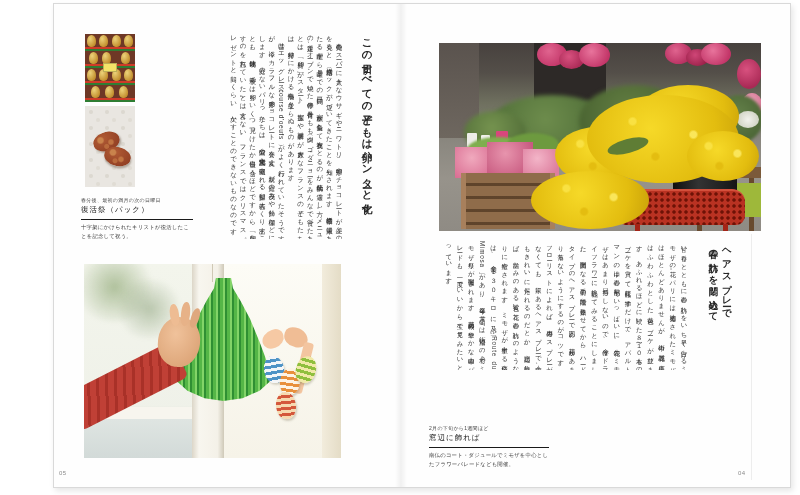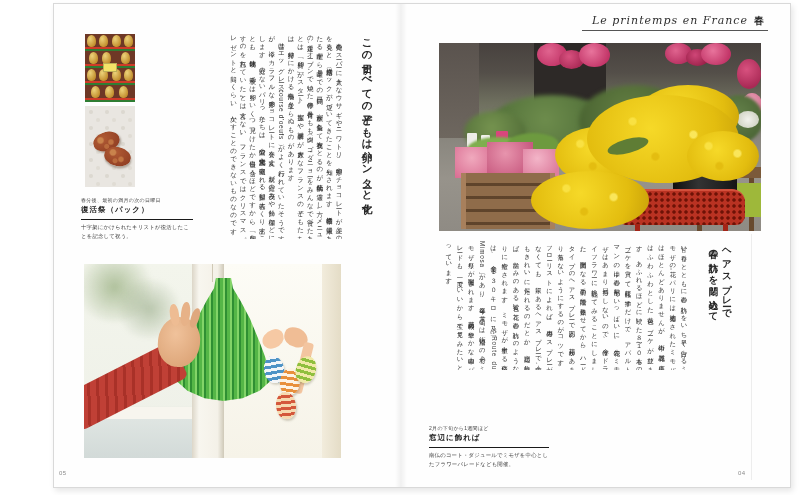--- a/index.html
+++ b/index.html
@@ -29,21 +29,21 @@
   .vbody p{margin:0;padding:0;}
   .left-body{position:absolute;left:142px;top:27px;width:148px;height:208px;
     font-size:6.5px;line-height:9.6px;letter-spacing:.6px;color:#333;}
   .left-body p{text-indent:7px;}
   .right-body{position:absolute;left:378px;top:237px;width:258px;height:129px;
     font-size:6.3px;line-height:11.2px;letter-spacing:.8px;color:#333;}
 
   
   .caption{position:absolute;color:#222;}
   .cap-label{font-size:5px;letter-spacing:.3px;color:#444;}
-  .cap-title{font-size:7.5px;font-weight:bold;margin-top:2px;letter-spacing:1px;}
+  .cap-title{font-size:7.5px;font-weight:normal;margin-top:2px;letter-spacing:1px;}
   .cap-rule{border-top:1.3px solid #1a1a1a;margin:4px 0 3px 0;}
   .cap-desc{font-size:5.4px;line-height:1.75;color:#3a3a3a;letter-spacing:.2px;}
   .left-caption{left:27px;top:193px;width:112px;}
   .right-caption{left:375px;top:421px;width:120px;}
 
   .pagenum{position:absolute;font-size:6px;color:#8a8a8a;letter-spacing:.5px;}
   .left-num{left:5px;top:466px;}
   .right-num{left:684px;top:466px;}
 
   
@@ -172,23 +172,20 @@
   .ps-rleg2{left:310px;top:135px;width:5px;height:53px;background:#684a2e;}
   .ps-greenmat{left:296px;top:140px;width:26px;height:34px;background:#9eb83a;}
 </style>
 </head>
 <body>
 
 <div class="spread">
   <div class="gutter"></div>
   <div class="edge-line"></div>
 
-  <div class="header">
-    <span class="script">Le printemps en France</span><span class="kanji">春</span>
-  </div>
 
   <section>
 
     <div class="photo photo-bunnies">
       <div class="shelfrow" style="top:0">
         <div class="bunny" style="left:2px"></div>
         <div class="bunny" style="left:14px"></div>
         <div class="bunny" style="left:27px"></div>
         <div class="bunny" style="left:39px"></div>
         <div class="strip"></div>

